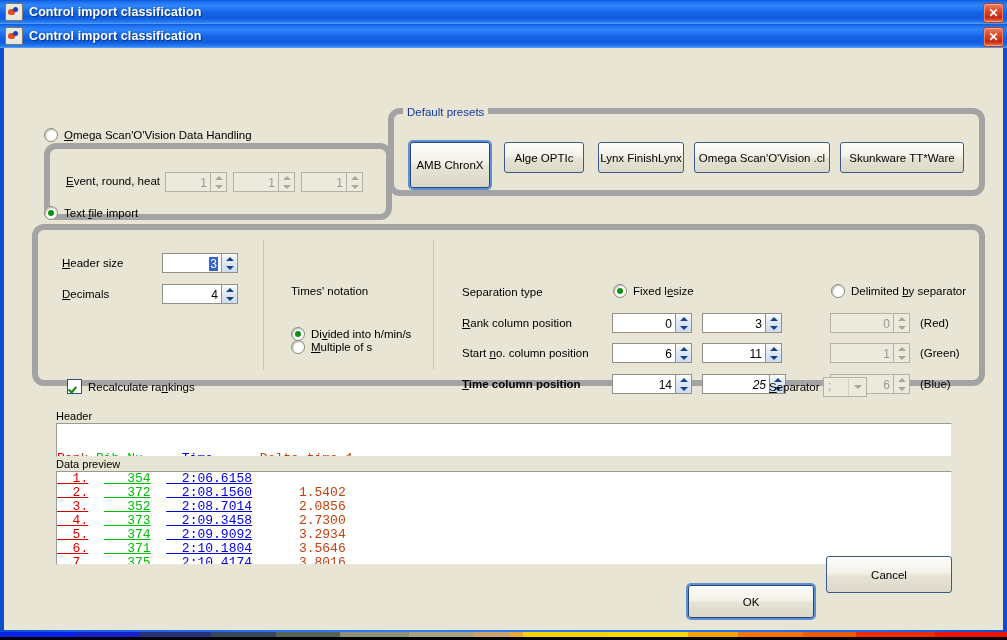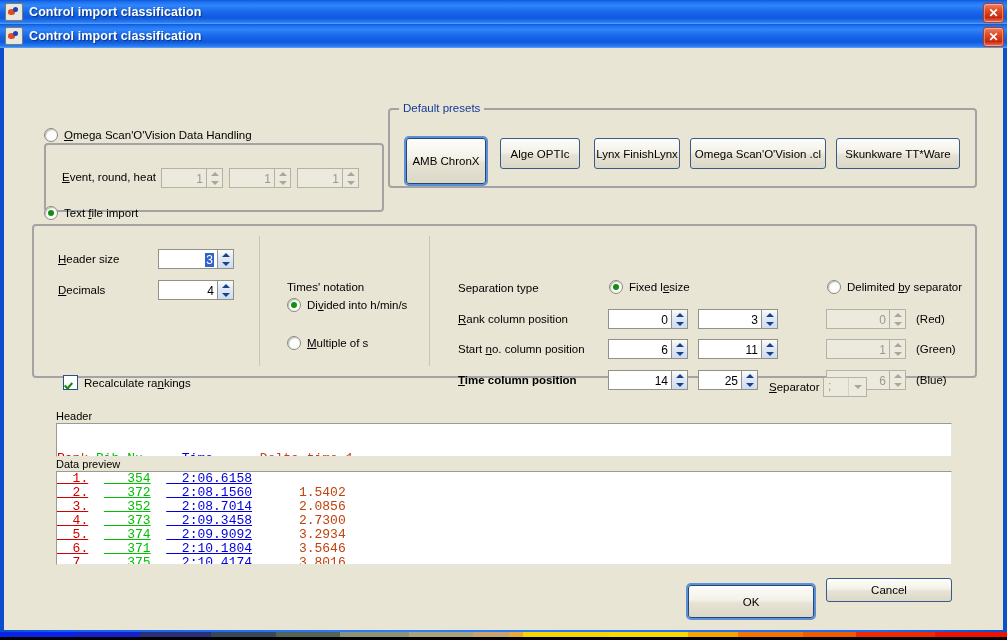--- a/index.html
+++ b/index.html
@@ -148,22 +148,22 @@
     position: absolute;
     left: 2px; top: 5px;
     width: 3px; height: 6px;
     border: solid #118811;
     border-width: 0 2px 2px 0;
     transform: rotate(42deg);
   }
 
   .groupbox {
     position: absolute;
-    border: 2px solid #a3a3a3;
-    border-radius: 4px;
+    border: 6px solid #a3a3a3;
+    border-radius: 12px;
     background: transparent;
   }
   .groupbox > .gb-title {
     position: absolute;
     top: -8px; left: 9px;
     background: #e9e5d4;
     padding: 0 4px;
     font-size: 11.5px;
     color: #13399b;
     white-space: nowrap;
@@ -401,21 +401,21 @@
             <div class="ar dn"></div>
           </div>
         </div>
 
         <div class="check" style="left:29px; top:149px;">
           <span class="check-box on"></span>
           <span class="lbl"><span>Recalculate ra</span><u>n</u><span>kings</span></span>
         </div>
 
         <span class="lbl" style="position:absolute; left:253px; top:55px;">Times' notation</span>
-        <div class="radio" style="left:253px; top:72px;justify-content:space-between;">
+        <div class="radio" style="left:253px; top:97px;justify-content:space-between;">
           <span class="radio-dot on"></span>
           <span class="lbl"><span>Di</span><u>v</u><span>ided into h/min/s</span></span>
         </div>
         <div class="radio" style="left:253px; top:110px;">
           <span class="radio-dot"></span>
           <span class="lbl"><u>M</u><span>ultiple of s</span></span>
         </div>
 
         <span class="lbl" style="position:absolute; left:424px; top:56px;">Separation type</span>
         <div class="radio" style="left:575px; top:54px;">
@@ -476,21 +476,21 @@
         <span class="lbl" style="position:absolute; left:882px; top:117px;">(Green)</span>
 
         <span class="lbl" style="position:absolute; left:424px; top:148px;font-weight:bold;"><u>T</u><span>ime column position</span></span>
         <div class="spin" style="left:574px; top:144px; width:80px;">
           <div class="fld">14</div>
           <div class="btns">
             <div class="ar up"></div>
             <div class="ar dn"></div>
           </div>
         </div>
-        <div class="spin" style="left:664px; top:144px; width:60px;">
+        <div class="spin" style="left:664px; top:144px; width:84px;font-style:italic;">
           <div class="fld">25</div>
           <div class="btns">
             <div class="ar up"></div>
             <div class="ar dn"></div>
           </div>
         </div>
         <div class="spin dis" style="left:792px; top:144px; width:80px;">
           <div class="fld">6</div>
           <div class="btns">
             <div class="ar up"></div>
@@ -509,21 +509,21 @@
       <span class="pane-label" style="left:52px; top:362px;">Header</span>
       <div class="pane" style="left:52px; top:375px; width:894px; height:32px;">
         <span class="ln"><span class="mono-red">Ran</span><span class="mono-black">k </span><span class="mono-green">Bib Nu</span><span class="mono-black"> </span><span class="mono-blue">    Time     </span><span class="mono-black"> Delta_time 1</span></span>
         
       </div>
 
       <span class="pane-label" style="left:52px; top:410px;">Data preview</span>
       <div class="pane" id="datapane" style="left:52px; top:423px; width:894px; height:92px;"><span class="ln"><span class="mono-red">  1.</span><span class="mono-black">  </span><span class="mono-green">   354</span><span class="mono-black">  </span><span class="mono-blue">  2:06.6158</span><span class="mono-black">      </span></span><span class="ln"><span class="mono-red">  2.</span><span class="mono-black">  </span><span class="mono-green">   372</span><span class="mono-black">  </span><span class="mono-blue">  2:08.1560</span><span class="mono-black">      1.5402</span></span><span class="ln"><span class="mono-red">  3.</span><span class="mono-black">  </span><span class="mono-green">   352</span><span class="mono-black">  </span><span class="mono-blue">  2:08.7014</span><span class="mono-black">      2.0856</span></span><span class="ln"><span class="mono-red">  4.</span><span class="mono-black">  </span><span class="mono-green">   373</span><span class="mono-black">  </span><span class="mono-blue">  2:09.3458</span><span class="mono-black">      2.7300</span></span><span class="ln"><span class="mono-red">  5.</span><span class="mono-black">  </span><span class="mono-green">   374</span><span class="mono-black">  </span><span class="mono-blue">  2:09.9092</span><span class="mono-black">      3.2934</span></span><span class="ln"><span class="mono-red">  6.</span><span class="mono-black">  </span><span class="mono-green">   371</span><span class="mono-black">  </span><span class="mono-blue">  2:10.1804</span><span class="mono-black">      3.5646</span></span><span class="ln"><span class="mono-red">  7.</span><span class="mono-black">  </span><span class="mono-green">   375</span><span class="mono-black">  </span><span class="mono-blue">  2:10.4174</span><span class="mono-black">      3.8016</span></span></div>
 
       <div class="btn focus" style="left:684px; top:537px; width:126px; height:33px;">OK</div>
-      <div class="btn" style="left:822px; top:530px; width:126px; height:24px;">Cancel</div>
+      <div class="btn" style="left:822px; top:508px; width:126px; height:37px;">Cancel</div>
 
     </div>
   </div>
 
   <div id="rainbow">
       <div style="width: 84px; background: rgb(11, 34, 232);"></div>
       <div style="width: 72px; background: rgb(22, 34, 201);"></div>
       <div style="width: 80px; background: rgb(42, 47, 122);"></div>
       <div style="width: 72px; background: rgb(54, 72, 92);"></div>
       <div style="width: 72px; background: rgb(85, 99, 88);"></div>

